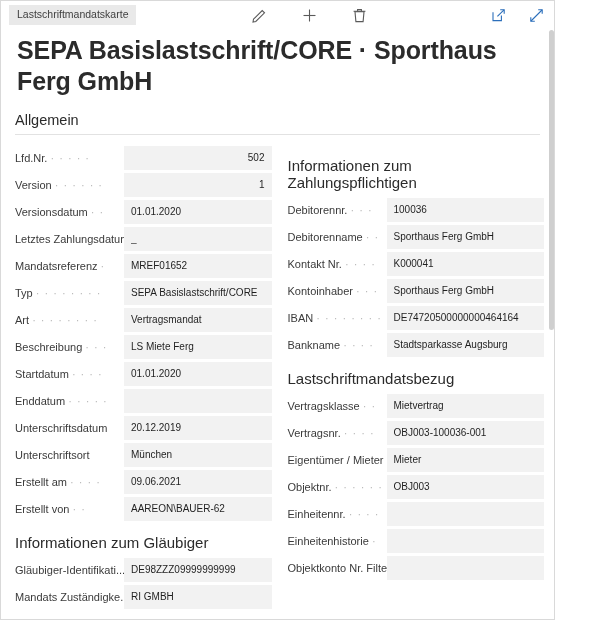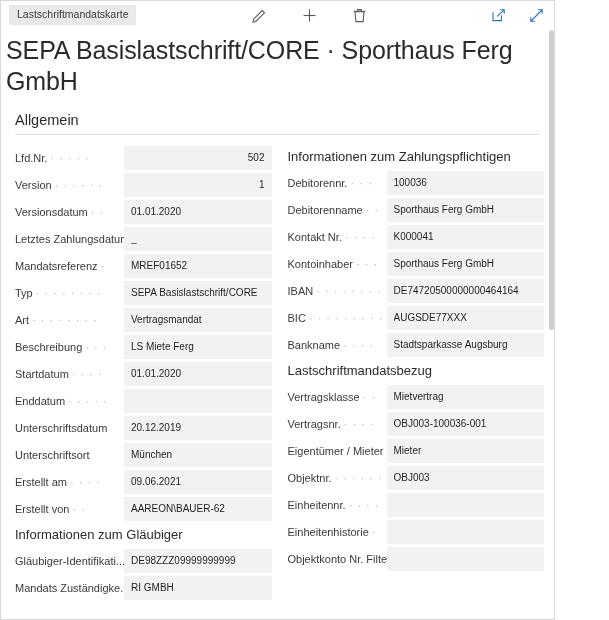--- a/index.html
+++ b/index.html
@@ -51,23 +51,23 @@
   .topbar-right {
     position: absolute;
     right: 8px; top: 0;
     height: 28px;
     display: flex; align-items: center; gap: 18px;
   }
   .tb-icon svg { display: block; }
 
   
   .page-title {
-    padding: 6px 14px 2px 5px;
+    padding: 6px 14px 2px 16px;
     font-size: 25px;
-    font-weight: 400;
+    font-weight: 700;
     color: #2b2b2b;
     line-height: 1.22;
     letter-spacing: -0.1px;
   }
 
   
   .section-head {
     margin: 14px 14px 0 14px;
     padding-bottom: 6px;
     border-bottom: 1px solid #e2e2e2;
@@ -77,23 +77,24 @@
 
   
   .cols {
     display: flex;
     padding: 10px 10px 0 10px;
     gap: 12px;
   }
   .col { width: 289px; }
 
   .subhead {
-    font-size: 13px;
+    font-size: 15px;
     color: #2b2b2b;
     padding: 4px 0 6px 4px;
+    margin-top: 8px;
   }
 
   .field {
     display: flex;
     align-items: center;
     height: 26px;
     margin-bottom: 1px;
   }
   .f-label {
     width: 103px;
@@ -305,24 +306,20 @@
         <div class="f-label"><span>Kontoinhaber</span> <span class="dots">· · ·</span></div>
         <input class="f-input" value="Sporthaus Ferg GmbH" style="">
       </div>
 
 
       <div class="field">
         <div class="f-label"><span>IBAN</span> <span class="dots">· · · · · · · ·</span></div>
         <input class="f-input" value="DE74720500000000464164" style="">
       </div>
 
-      <div class="field">
-        <div class="f-label"><span>BIC</span> <span class="dots">· · · · · · · · ·</span></div>
-        <input class="f-input" value="AUGSDE77XXX" style="">
-      </div>
 
       <div class="field">
         <div class="f-label"><span>Bankname</span> <span class="dots">· · · ·</span></div>
         <input class="f-input" value="Stadtsparkasse Augsburg" style="">
       </div>
 
       <div class="subhead">Lastschriftmandatsbezug</div>
 
       <div class="field">
         <div class="f-label"><span>Vertragsklasse</span> <span class="dots">· ·</span></div>

